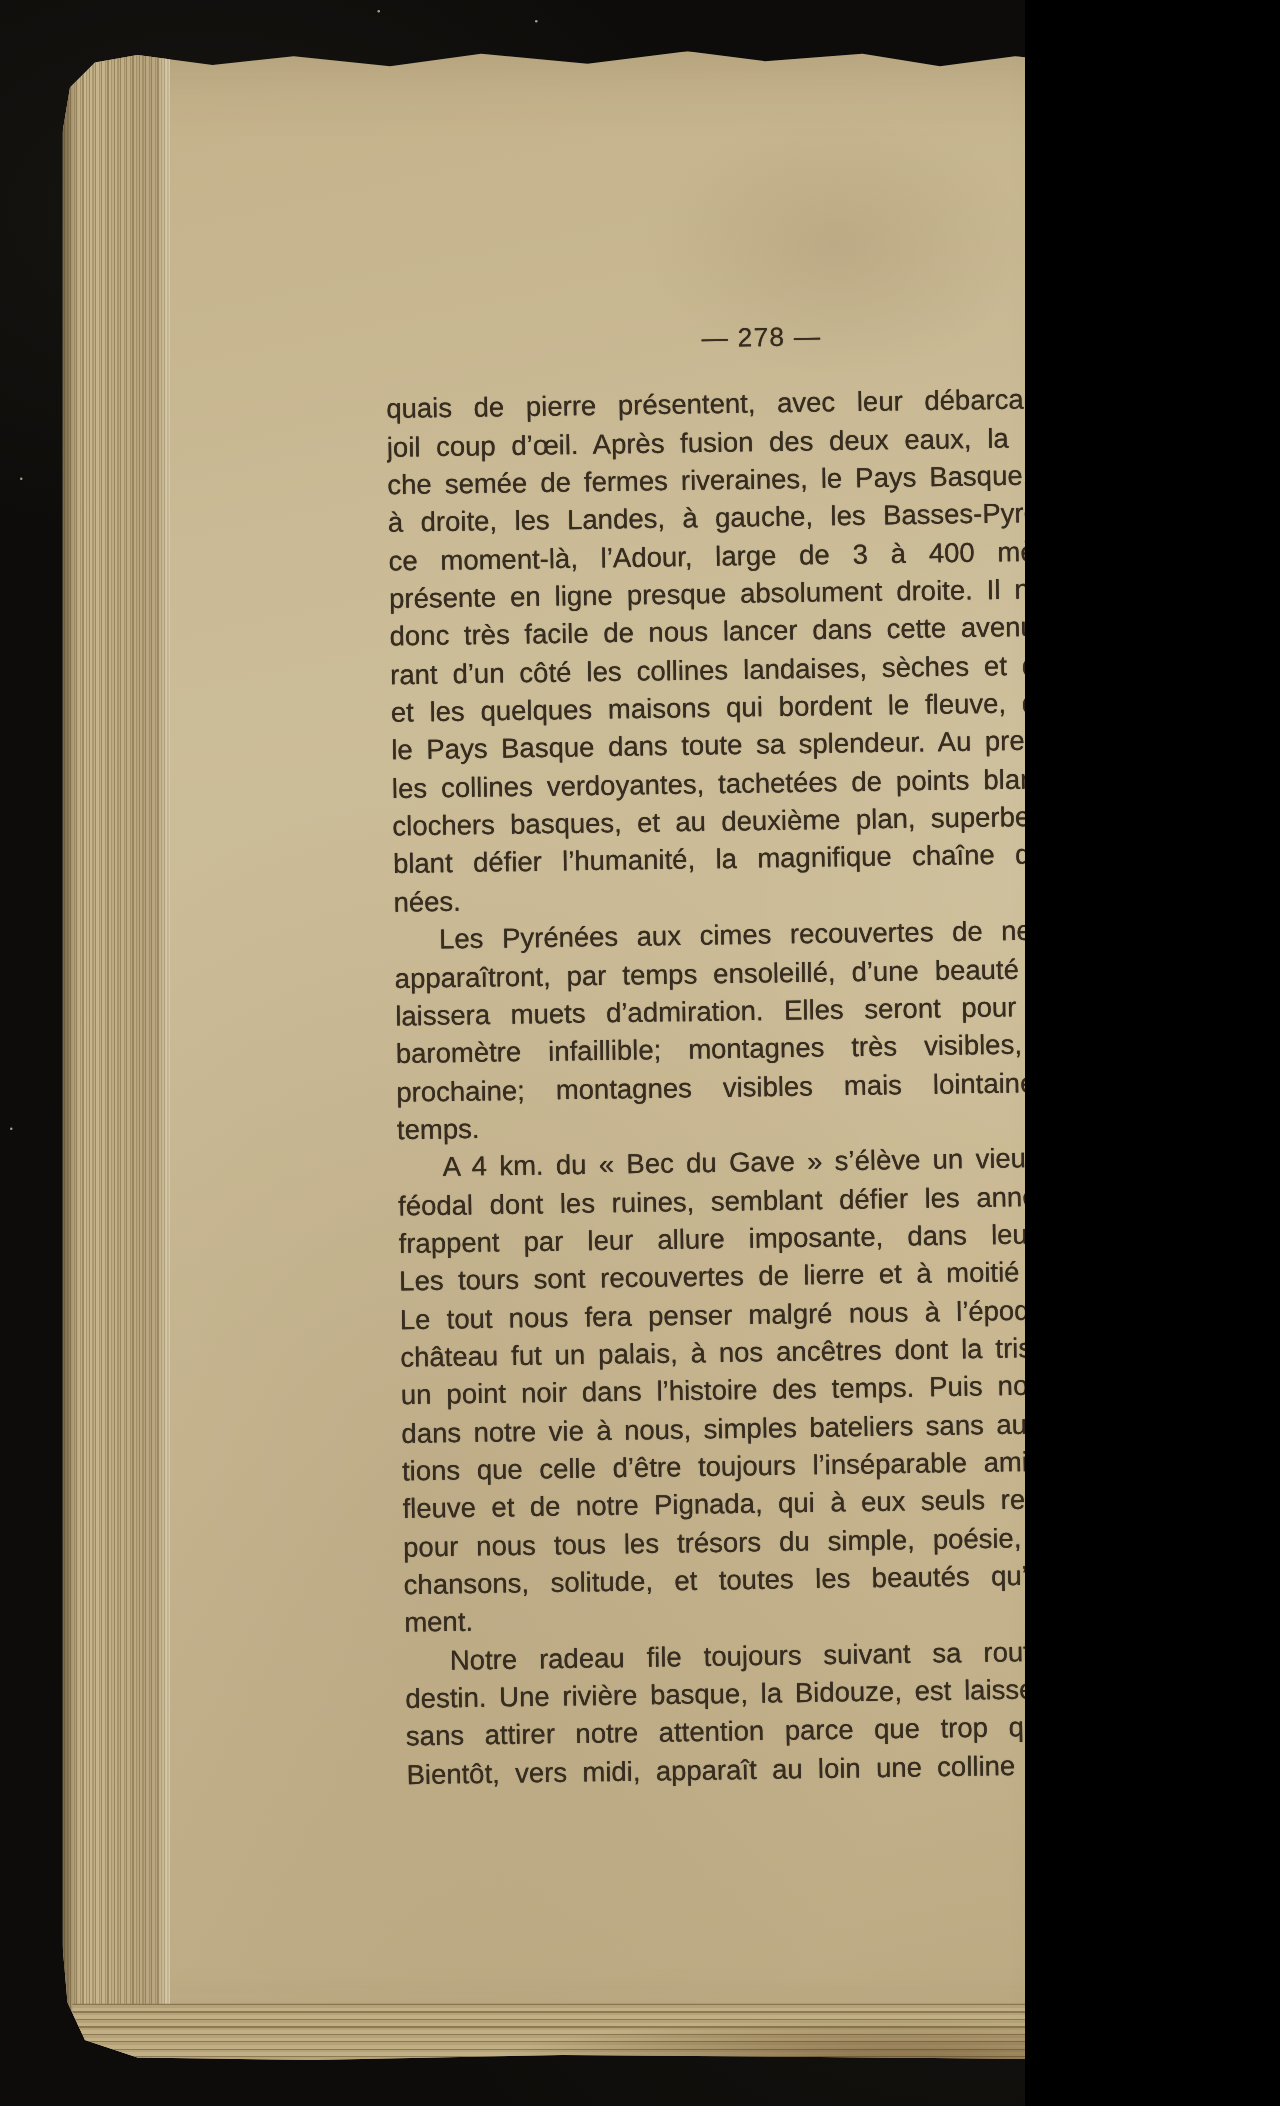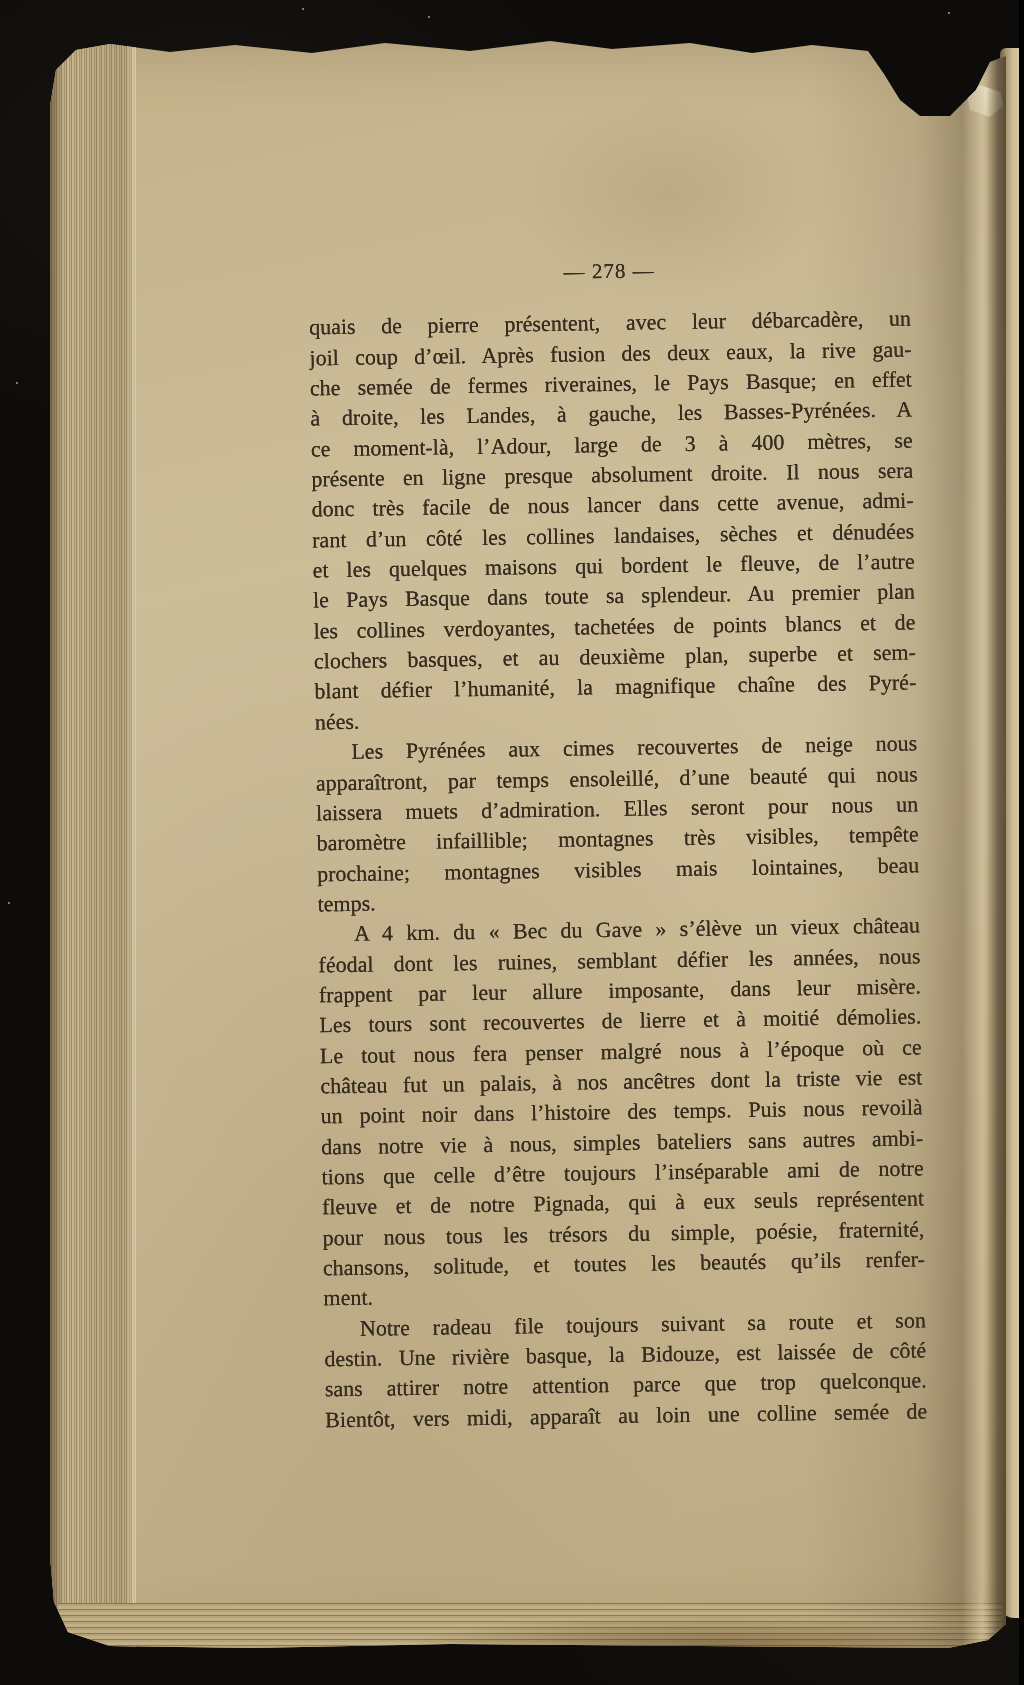--- a/index.html
+++ b/index.html
@@ -1,22 +1,22 @@
 <!DOCTYPE html>
 <html><head>
 <meta charset="utf-8">
 <style>
   html,body{margin:0;padding:0;background:#000;}
   .photo{
-    position:relative; width:1019px; height:1685px; overflow:hidden;
+    position:relative; width:820px; height:1685px; overflow:hidden;
     background:
       radial-gradient(600px 400px at 20% 10%, rgba(40,38,32,.35), transparent 70%),
       radial-gradient(700px 500px at 95% 90%, rgba(35,32,26,.3), transparent 70%),
       #0d0c0a;
-    font-family:Liberation Serif, serif;
+    font-family:Liberation Sans, sans-serif;
   }
   .speck{position:absolute;width:2px;height:2px;border-radius:50%;background:#cfc6a8;opacity:.8;}
 
   
   .facing-page-sliver{
     position:absolute; left:1000px; top:48px; width:24px; height:1570px;
     background:linear-gradient(to right,#6e5e40 0,#a8956d 25%,#cfc09a 55%,#dccda7 100%);
     border-radius:6px 0 0 14px;
   }
 

